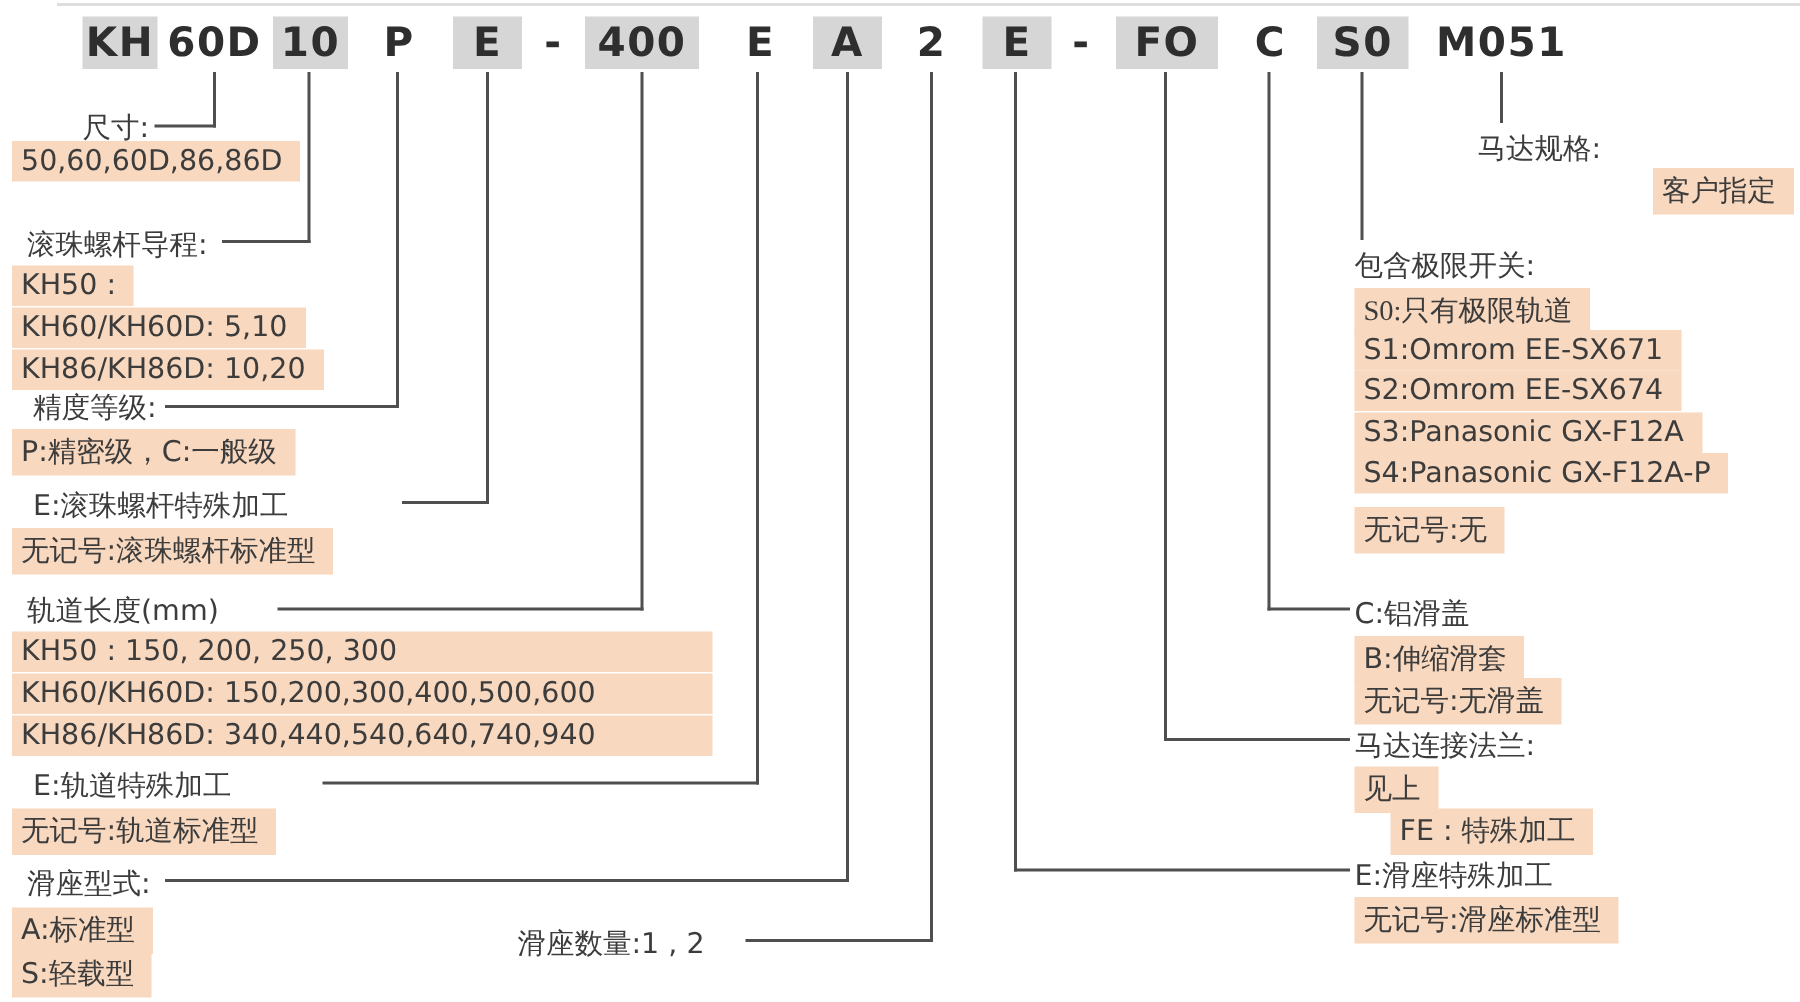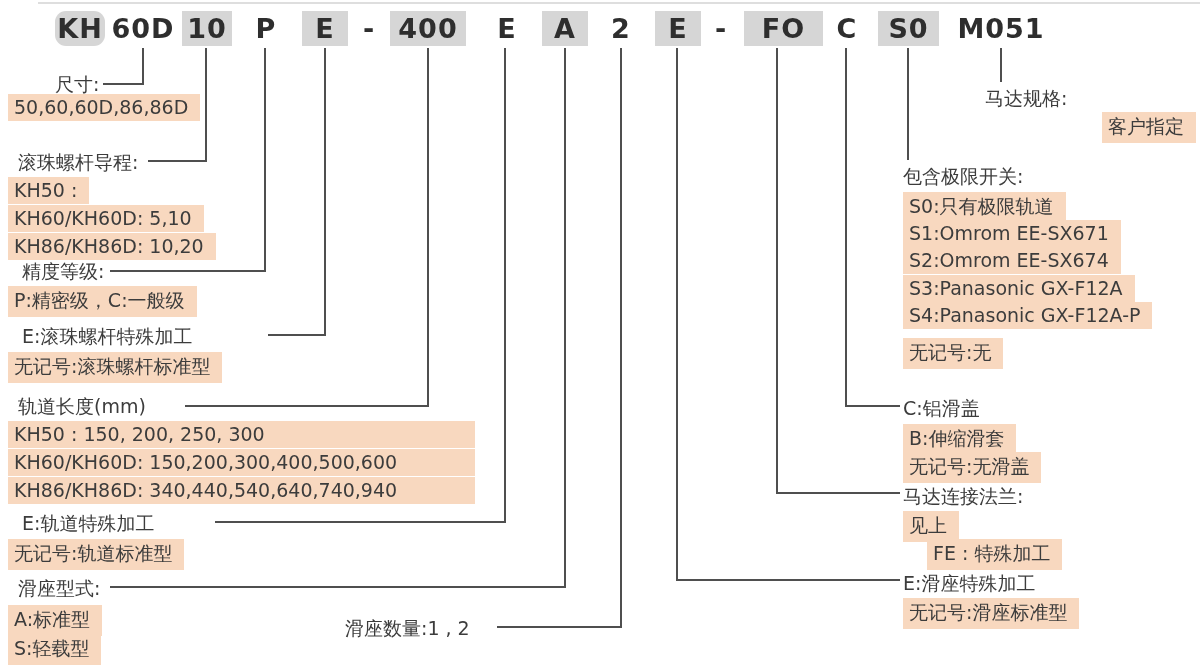--- a/index.html
+++ b/index.html
@@ -17,33 +17,33 @@
   .vline { position:absolute; width:2px;  background:#4f4f4f; }
 </style>
 </head>
 <body>
 
 <div class="canvas">
 
   <div class="topline" style="left:38px; top:2px; width:1162px;"></div>
 
   <div>
-    <span class="seg shaded" style="left:55px;  width:50px;border-radius:11px;">KH</span>
+    <span class="seg shaded" style="left:55px;  width:50px;">KH</span>
     <span class="seg" style="left:111px; width:64px;">60D</span>
     <span class="seg shaded" style="left:182px; width:50px;">10</span>
     <span class="seg" style="left:243px; width:46px;">P</span>
     <span class="seg shaded" style="left:302px; width:46px;">E</span>
     <span class="seg" style="left:353px; width:32px;">-</span>
     <span class="seg shaded" style="left:390px; width:76px;">400</span>
     <span class="seg" style="left:484px; width:46px;">E</span>
     <span class="seg shaded" style="left:542px; width:46px;">A</span>
     <span class="seg" style="left:599px; width:44px;">2</span>
     <span class="seg shaded" style="left:655px; width:46px;">E</span>
     <span class="seg" style="left:705px; width:32px;">-</span>
-    <span class="seg shaded" style="left:744px; width:79px;">FO</span>
+    <span class="seg shaded" style="left:744px; width:68px;">FO</span>
     <span class="seg" style="left:824px; width:46px;">C</span>
     <span class="seg shaded" style="left:878px; width:61px;">S0</span>
     <span class="seg" style="left:947px; width:108px;">M051</span>
   </div>
 
   <div class="vline" style="left:142px;  top:48px; height:37px;"></div>
   <div class="hline" style="left:103px;  top:83px; width:41px;"></div>
 
   <div class="vline" style="left:205px;  top:48px; height:114px;"></div>
   <div class="hline" style="left:148px;  top:160px; width:59px;"></div>
@@ -104,21 +104,21 @@
   <div class="lab" style="left:18px; top:576px;">滑座型式:</div>
   <div class="hl" style="left:8px;  top:605px;">A:标准型</div>
   <div class="hl" style="left:8px;  top:634px;">S:轻载型</div>
 
   <div class="lab" style="left:345px; top:616px;">滑座数量:1 , 2</div>
 
   <div class="lab" style="left:985px;  top:86px;">马达规格:</div>
   <div class="hl" style="left:1102px; top:112px;">客户指定</div>
 
   <div class="lab" style="left:903px; top:164px;">包含极限开关:</div>
-  <div class="hl" style="left:903px; top:192px;">S0:只有极限轨道</div>
+  <div class="hl" style="left:903px; top:192px;font-family:Liberation Serif, serif;">S0:只有极限轨道</div>
   <div class="hl" style="left:903px; top:220px;">S1:Omrom EE-SX671</div>
   <div class="hl" style="left:903px; top:247px;">S2:Omrom EE-SX674</div>
   <div class="hl" style="left:903px; top:275px;">S3:Panasonic GX-F12A</div>
   <div class="hl" style="left:903px; top:302px;">S4:Panasonic GX-F12A-P</div>
   <div class="hl" style="left:903px; top:338px;">无记号:无</div>
 
   <div class="lab" style="left:903px; top:396px;">C:铝滑盖</div>
   <div class="hl" style="left:903px; top:424px;">B:伸缩滑套</div>
   <div class="hl" style="left:903px; top:452px;">无记号:无滑盖</div>
 

